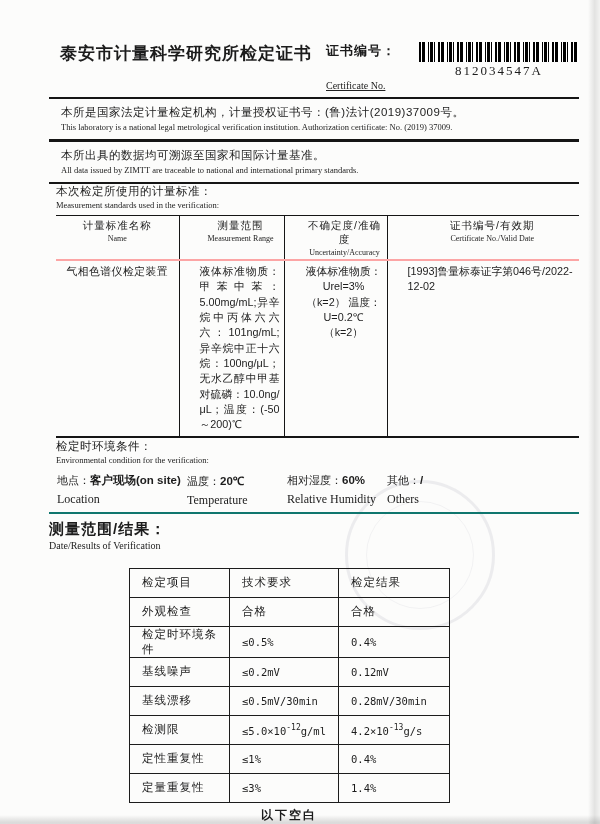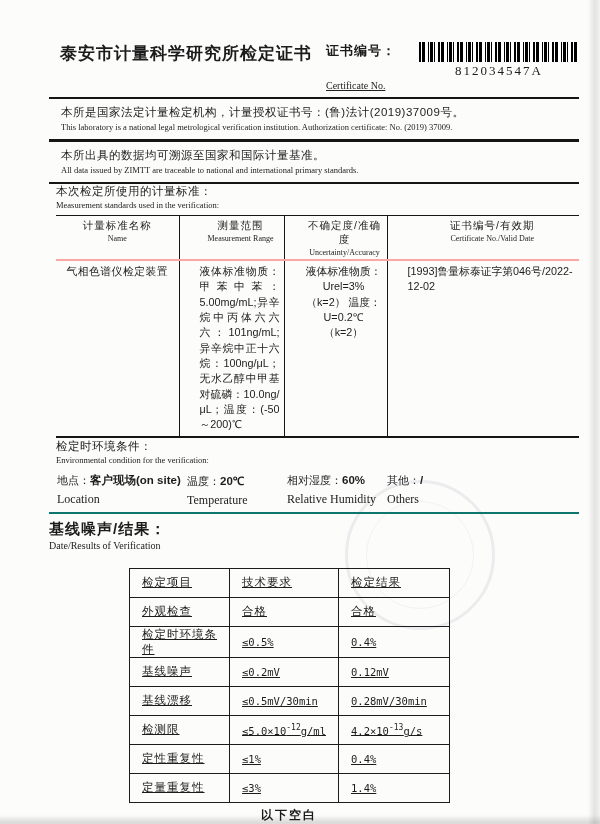--- a/index.html
+++ b/index.html
@@ -54,21 +54,21 @@
   .env-row { display:flex; margin-top:8px; padding-left:8px; border-bottom:2px solid #0f766e; padding-bottom:4px; }
   .env-field .top { font-size:11px; white-space:nowrap; }
   .env-field .top b { font-size:11.5px; }
   .env-field .en { font-family:"Liberation Serif", serif; font-size:12px; color:#222; margin-top:4px; }
   .env-f1 { width:130px; } .env-f2 { width:100px; } .env-f3 { width:100px; } .env-f4 { width:100px; }
 
   
   .res-head { margin-top:6px; }
   .res-head .cn { font-size:15px; font-weight:bold; letter-spacing:1px; }
   .res-head .en { font-family:"Liberation Serif", serif; font-size:10px; color:#222; margin-top:1px; }
-  table.res { border-collapse:collapse; margin:17px 0 0 80px; width:320px; table-layout:fixed; position:relative;text-decoration:underline; }
+  table.res { border-collapse:collapse; margin:17px 0 0 80px; width:320px; table-layout:fixed; position:relative; }
   table.res td { border:1.4px solid #1c1c1c; height:29px; padding:0 0 0 12px; vertical-align:middle; }
   table.res td.item { font-size:11.5px; letter-spacing:1px; }
   table.res td.val { font-family:"DejaVu Sans Mono", monospace; font-size:10.5px; }
   table.res sup { font-size:8px; }
   .blank-note { width:320px; margin-left:80px; text-align:center; font-size:12px; font-weight:bold;
     letter-spacing:2px; margin-top:4px; }
 
   .seal { position:absolute; left:345px; top:480px; width:150px; height:150px; border-radius:50%;
     border:3px solid rgba(150,150,165,0.15); }
   .seal::after { content:""; position:absolute; inset:18px; border-radius:50%;
@@ -173,21 +173,21 @@
         <div class="top"><span>相对湿度：</span><b>60%</b></div>
         <div class="en">Relative Humidity</div>
       </div>
       <div class="env-field env-f4">
         <div class="top"><span>其他：</span><b>/</b></div>
         <div class="en">Others</div>
       </div>
     </div>
 
     <div class="res-head">
-      <div class="cn">基线噪声/结果：</div>
+      <div class="cn">测量范围/结果：</div>
       <div class="en">Date/Results of Verification</div>
     </div>
 
     <table class="res">
       <colgroup>
           <col style="width:100px">
           <col style="width:109px">
           <col style="width:111px">
         </colgroup>
       <tbody>

